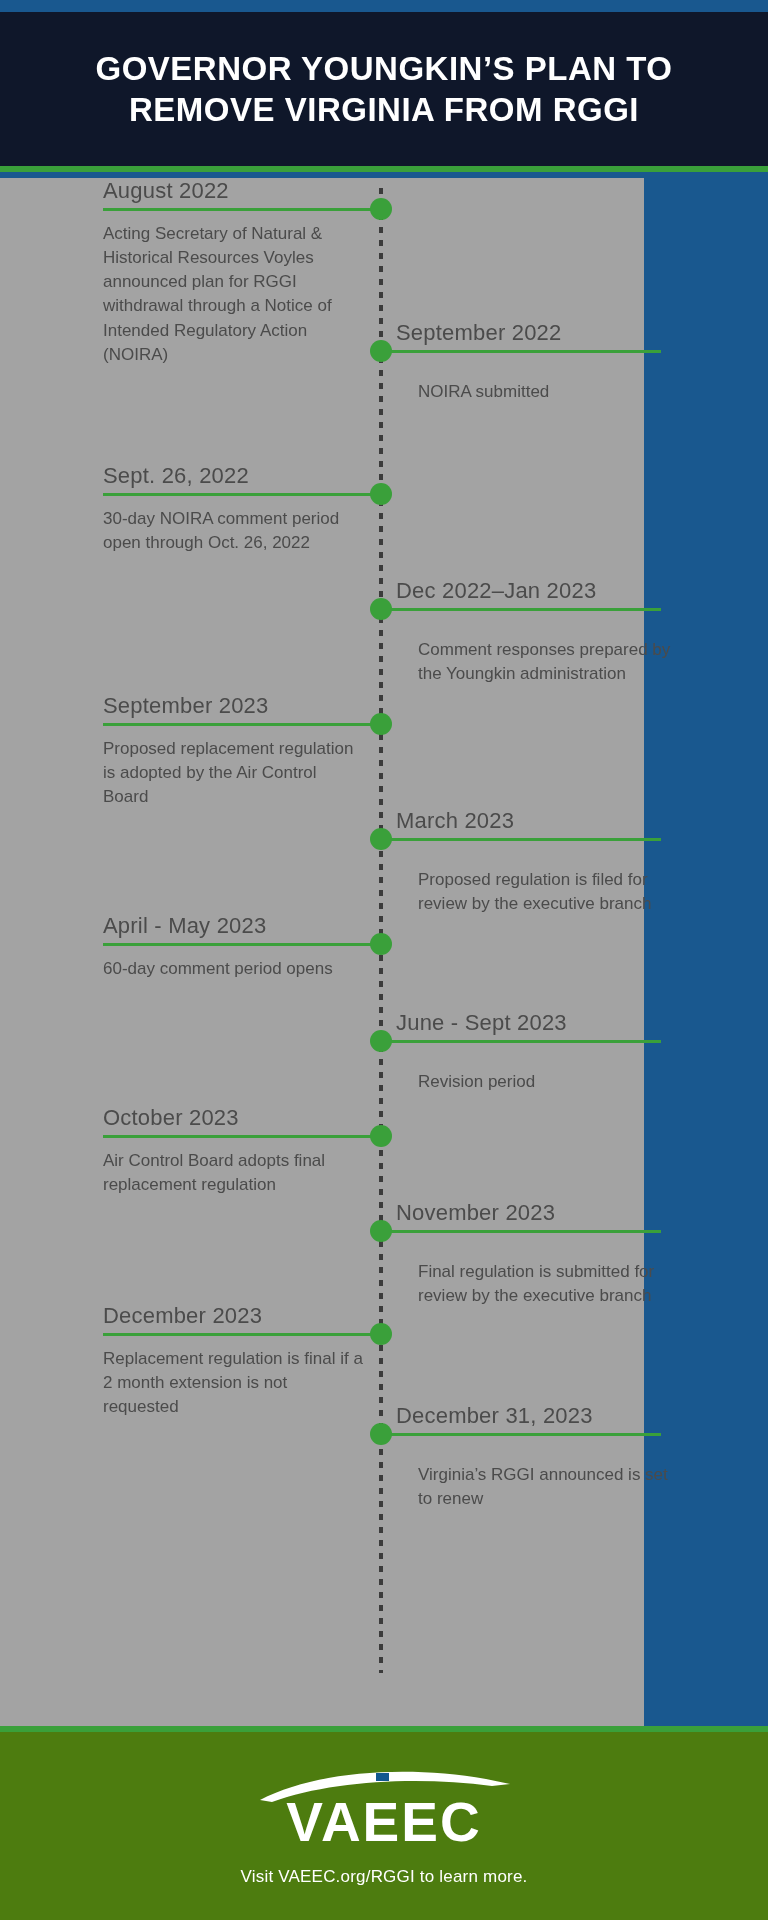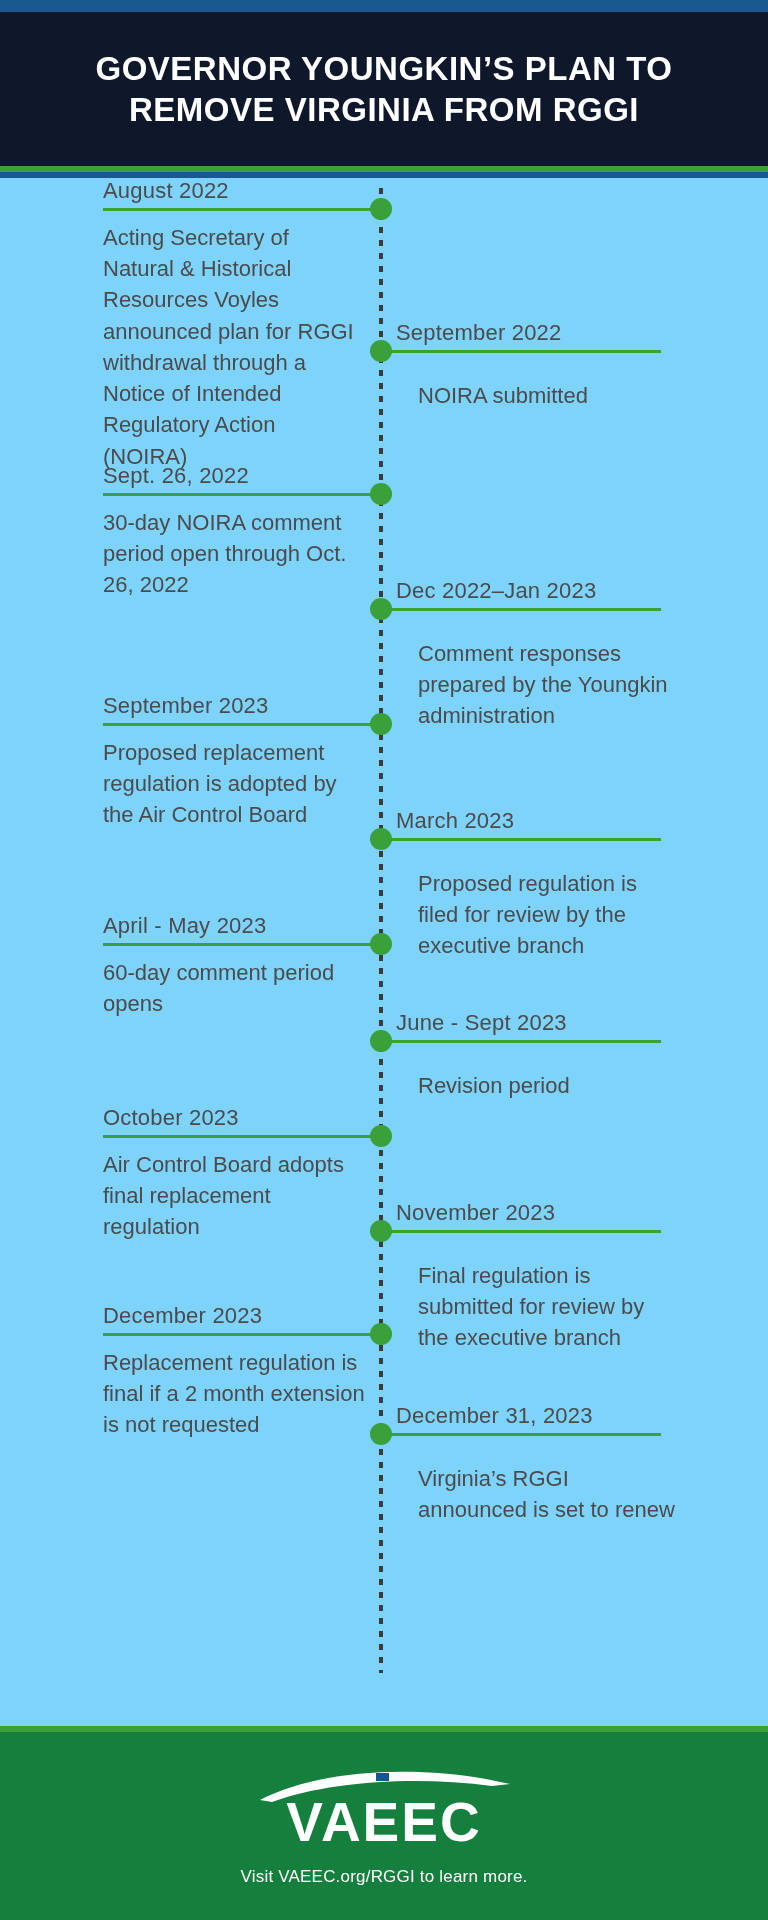--- a/index.html
+++ b/index.html
@@ -45,23 +45,23 @@
     text-align: center;
     text-transform: uppercase;
     width: 660px;
   }
 
   
   .panel {
     position: absolute;
     top: 178px;
     left: 0;
-    width: 768px;
+    width: 644px;
     height: 1548px;
-    background: #7dd3fc;
+    background: #a3a3a3;
   }
 
   .timeline {
     position: relative;
     width: 768px;
     height: 1548px;
   }
 
   
   .spine {
@@ -98,21 +98,21 @@
     color: #4b4b4b;
     font-size: 22px;
     font-weight: normal;
     letter-spacing: 0.2px;
     white-space: nowrap;
     top: -30px;
   }
   .ev-text {
     position: absolute;
     color: #4b4b4b;
-    font-size: 22px;
+    font-size: 17px;
     line-height: 1.42;
     top: 14px;
     width: 262px;
   }
 
   
   .side-left .ev-date { left: 103px; }
   .side-left .ev-text { left: 103px; }
   .side-left .rule { left: 103px; right: auto; width: 278px; }
 
@@ -121,21 +121,21 @@
   .side-right .ev-text { left: 418px; margin-top: 16px; }
   .side-right .rule { left: 383px; width: 278px; }
 
   
   .footer {
     position: absolute;
     top: 1726px;
     left: 0;
     width: 768px;
     height: 194px;
-    background: #15803d;
+    background: #4d7c0f;
     border-top: 6px solid #3aa03a;
     box-sizing: border-box;
     display: flex;
     flex-direction: column;
     align-items: center;
     justify-content: center;
   }
   .logo-wrap {
     position: relative;
     width: 300px;

